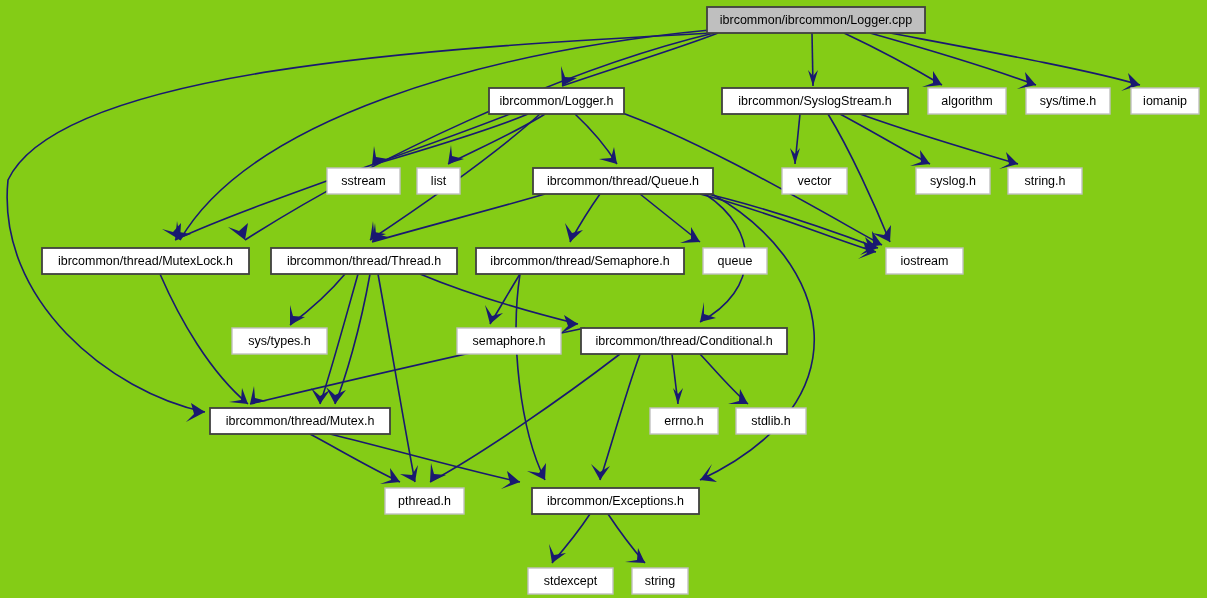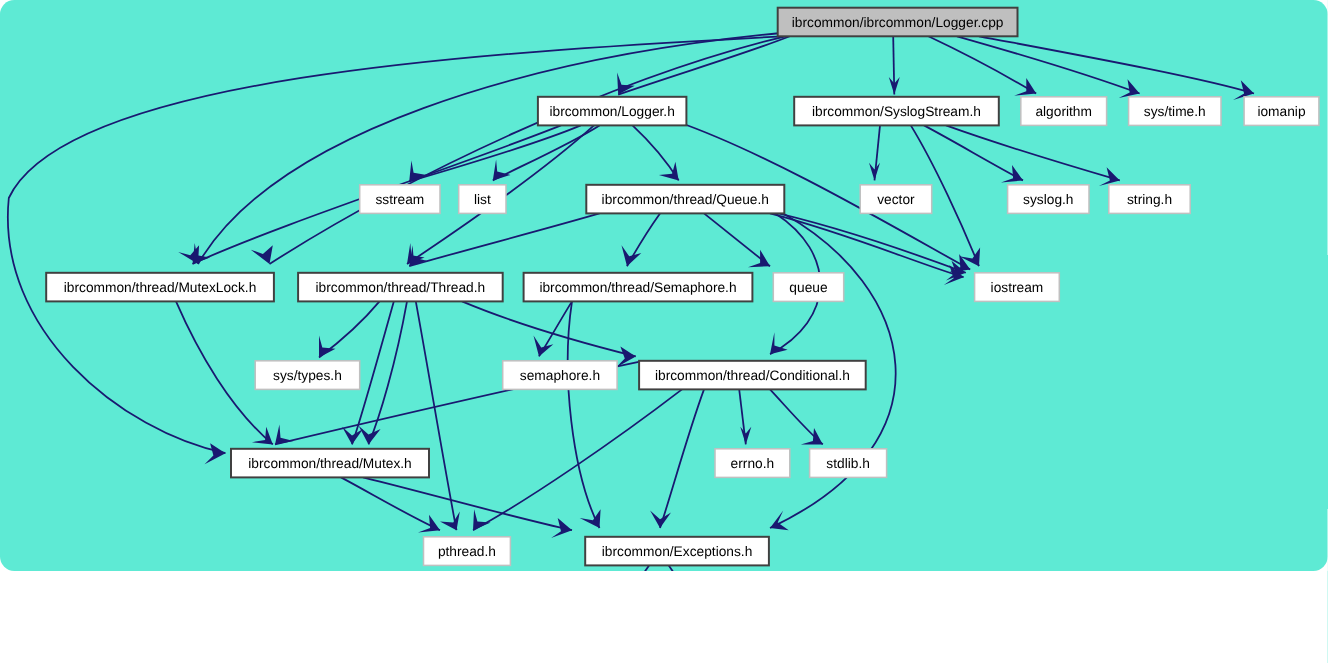--- a/index.html
+++ b/index.html
@@ -1,17 +1,17 @@
 <!DOCTYPE html>
 <html><head>
 <meta charset="utf-8">
 <style>
   html,body{margin:0;padding:0;background:#ffffff;}
   body{font-family:"Liberation Sans","DejaVu Sans",sans-serif;}
-  #graph-wrap{position:relative;width:1207px;height:519px;background:#5eead4;overflow:hidden;border-radius:13px;}
+  #graph-wrap{position:relative;width:1207px;height:598px;background:#84cc16;overflow:hidden;}
   svg#graph{display:block;width:1207px;height:603px;}
   .edge{fill:none;stroke:#191970;stroke-width:1.6;}
   .arrow{fill:#191970;stroke:none;}
   .node-box{stroke-width:1.4;}
   .node-plain{fill:#ffffff;stroke:#c0c0c0;}
   .node-bold{fill:#ffffff;stroke:#404040;stroke-width:1.8;}
   .node-root{fill:#bfbfbf;stroke:#404040;stroke-width:1.8;}
   .node-label{font-family:"Liberation Sans","DejaVu Sans",sans-serif;font-size:12.5px;fill:#000000;
     text-anchor:middle;dominant-baseline:middle;}
 </style>

